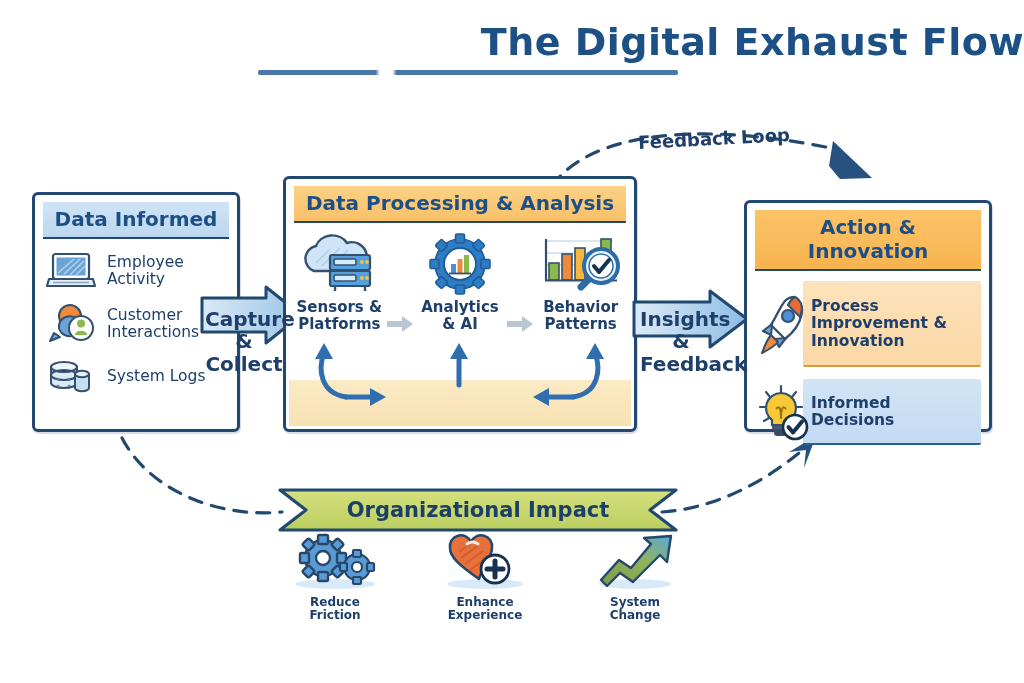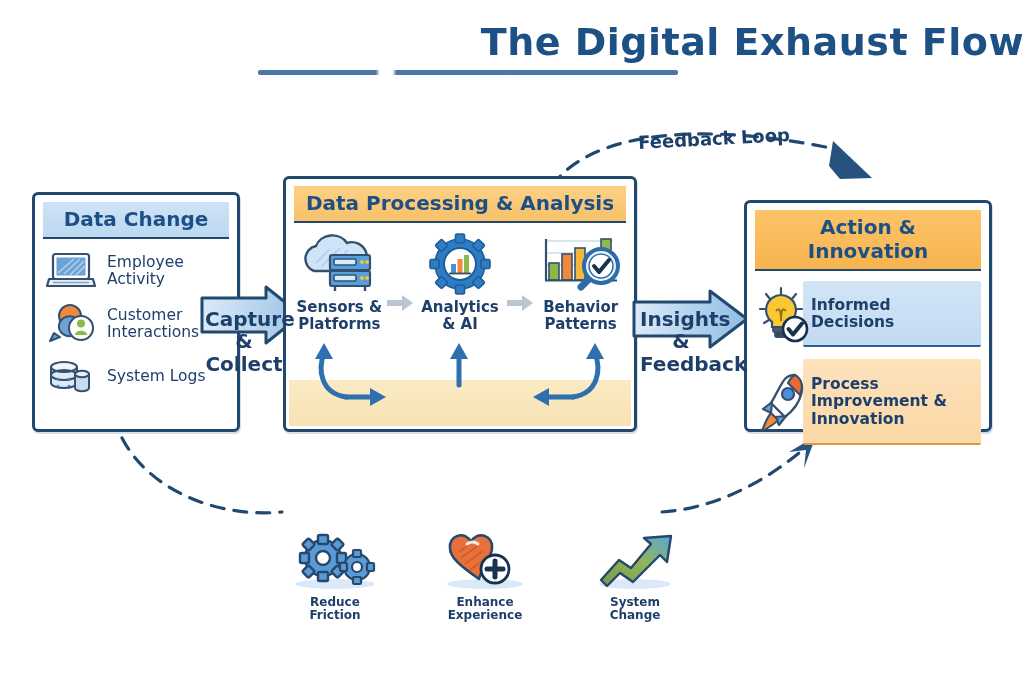--- a/index.html
+++ b/index.html
@@ -49,21 +49,21 @@
   .hdr-orange{background:linear-gradient(180deg,#fcd185 0%,#f8c169 100%);}
   .hdr-orange-deep{background:linear-gradient(180deg,#fcc368 0%,#f7b44f 100%);}
 
   
   #panel-sources{left:32px;top:192px;width:208px;height:240px;}
   .src-row{display:flex;align-items:center;gap:10px;margin:12px 0 0 10px;}
   .src-label{font-size:15.5px;line-height:1.12;color:#1f3f6b;font-weight:400;max-width:116px;}
 
   
   #panel-process{left:283px;top:176px;width:354px;height:256px;}
-  .proc-items{display:flex;justify-content:space-around;align-items:center;margin-top:10px;padding:0 6px;}
+  .proc-items{display:flex;justify-content:space-around;align-items:flex-end;margin-top:10px;padding:0 6px;}
   .proc-item{width:96px;text-align:center;}
   .proc-label{font-size:15px;line-height:1.1;margin-top:4px;font-weight:600;color:#1f3f6b;}
   .proc-arrow{width:26px;margin-top:40px;}
   #insights-strip{
     position:absolute;left:3px;right:3px;bottom:3px;height:46px;
     background:linear-gradient(180deg,#fbeac4 0%,#f7e2b4 100%);
   }
   #insights-box{
     position:absolute;left:50%;transform:translateX(-50%);bottom:7px;
     width:158px;height:32px;line-height:32px;text-align:center;
@@ -126,21 +126,21 @@
 
     <path d="M122,438 C150,492 220,518 282,512" fill="none" stroke="#21486f" stroke-width="3.2" stroke-linecap="round" stroke-dasharray="13 10"></path>
 
     <path d="M662,512 C720,508 770,478 806,447" fill="none" stroke="#21486f" stroke-width="3.2" stroke-linecap="round" stroke-dasharray="13 10"></path>
     <polygon points="816,436 804,468 806,450 789,452" fill="#27527f"></polygon>
   </svg>
 
   <div class="abs nosel" id="feedback-label">Feedback Loop</div>
 
   <div class="abs panel" id="panel-sources">
-    <div class="panel-header hdr-blue nosel">Data Change</div>
+    <div class="panel-header hdr-blue nosel">Data Informed</div>
 
     <div class="src-row">
       <span>
         <svg width="52" height="40" viewBox="0 0 52 40">
           <rect x="8" y="3" width="36" height="25" rx="2.5" fill="#ffffff" stroke="#34506e" stroke-width="2.2"></rect>
           <rect x="11.5" y="6.5" width="29" height="18" fill="#6ba3d6"></rect>
           <g stroke="#b6d7f2" stroke-width="1.6" opacity=".9">
             <line x1="13" y1="22" x2="29" y2="8"></line>
               <line x1="19" y1="23" x2="35" y2="8"></line>
             <line x1="25" y1="24" x2="39" y2="10"></line>
@@ -329,20 +329,39 @@
     </defs>
     <path d="M2,14 L78,14 L78,3 L115,31 L78,59 L78,48 L2,48 Z" fill="url(#gchev2)" stroke="#21486f" stroke-width="3" stroke-linejoin="round"></path>
   </svg>
   <div class="chev-label nosel" id="chev2-label">
     <span>Insights &amp;</span><br><span>Feedback</span>
   </div>
 
   <div class="abs panel" id="panel-action">
     <div class="panel-header hdr-orange-deep nosel">Action &amp; Innovation</div>
 
+    <div class="act-row" style="height:86px;">
+      <div class="act-band band-orange"></div>
+      <span class="act-icon">
+        <svg width="58" height="66" viewBox="0 0 58 66">
+          <path d="M40,6 C52,14 48,34 30,48 L16,34 C28,14 28,6 40,6 Z" fill="#ffffff" stroke="#34506e" stroke-width="2.4" stroke-linejoin="round"></path>
+          <path d="M40,6 C47,10 48,18 45,26 L33,14 C36,8 40,6 40,6 Z" fill="#ea6a33" stroke="#34506e" stroke-width="2"></path>
+          <circle cx="33" cy="25" r="6" fill="#4a90d9" stroke="#34506e" stroke-width="2.2"></circle>
+          <path d="M17,33 L8,40 L16,44 Z" fill="#6ba3d6" stroke="#34506e" stroke-width="2.2" stroke-linejoin="round"></path>
+          <path d="M31,47 L24,56 L20,48 Z" fill="#6ba3d6" stroke="#34506e" stroke-width="2.2" stroke-linejoin="round"></path>
+          <path d="M16,44 C11,50 9,57 7,62 C13,59 19,56 23,51 Z" fill="#f08a3c" stroke="#34506e" stroke-width="2" stroke-linejoin="round"></path>
+        </svg>
+      </span>
+      <span class="act-label nosel" style="margin-left:8px;">
+        <span>Process</span><br>
+        <span>Improvement &amp;</span><br>
+        <span>Innovation</span>
+      </span>
+    </div>
+
     <div class="act-row" style="height:66px;">
       <div class="act-band band-blue"></div>
       <span class="act-icon">
         <svg width="58" height="58" viewBox="0 0 58 58">
           <g stroke="#34506e" stroke-width="2.2" stroke-linecap="round">
             <line x1="26" y1="3" x2="26" y2="9"></line>
             <line x1="11" y1="9" x2="15" y2="14"></line>
               <line x1="41" y1="9" x2="37" y2="14"></line>
             <line x1="5" y1="24" x2="11" y2="24"></line>
               <line x1="47" y1="24" x2="41" y2="24"></line>
@@ -354,41 +373,34 @@
           <rect x="18" y="42" width="16" height="5" rx="1.5" fill="#4c5b6b" stroke="#34506e" stroke-width="1.8"></rect>
           <rect x="20" y="47" width="12" height="5" rx="2" fill="#38485a" stroke="#34506e" stroke-width="1.8"></rect>
           <circle cx="40" cy="44" r="12" fill="#ffffff" stroke="#16324f" stroke-width="2.6"></circle>
           <path d="M33.5,44 l4.5,5.5 l9,-11" fill="none" stroke="#16324f" stroke-width="4" stroke-linecap="round" stroke-linejoin="round"></path>
         </svg>
       </span>
       <span class="act-label nosel" style="margin-left:8px;">
         <span>Informed</span><br><span>Decisions</span>
       </span>
     </div>
-
-    <div class="act-row" style="height:86px;">
-      <div class="act-band band-orange"></div>
-      <span class="act-icon">
-        <svg width="58" height="66" viewBox="0 0 58 66">
-          <path d="M40,6 C52,14 48,34 30,48 L16,34 C28,14 28,6 40,6 Z" fill="#ffffff" stroke="#34506e" stroke-width="2.4" stroke-linejoin="round"></path>
-          <path d="M40,6 C47,10 48,18 45,26 L33,14 C36,8 40,6 40,6 Z" fill="#ea6a33" stroke="#34506e" stroke-width="2"></path>
-          <circle cx="33" cy="25" r="6" fill="#4a90d9" stroke="#34506e" stroke-width="2.2"></circle>
-          <path d="M17,33 L8,40 L16,44 Z" fill="#6ba3d6" stroke="#34506e" stroke-width="2.2" stroke-linejoin="round"></path>
-          <path d="M31,47 L24,56 L20,48 Z" fill="#6ba3d6" stroke="#34506e" stroke-width="2.2" stroke-linejoin="round"></path>
-          <path d="M16,44 C11,50 9,57 7,62 C13,59 19,56 23,51 Z" fill="#f08a3c" stroke="#34506e" stroke-width="2" stroke-linejoin="round"></path>
-        </svg>
-      </span>
-      <span class="act-label nosel" style="margin-left:8px;">
-        <span>Process</span><br>
-        <span>Improvement &amp;</span><br>
-        <span>Innovation</span>
-      </span>
-    </div>
-  </div>
-
+  </div>
+
+  <div class="abs" id="banner-wrap">
+    <svg width="400" height="44" viewBox="0 0 400 44" style="position:absolute;left:0;top:0;">
+      <defs>
+        <linearGradient id="gband" x1="0" y1="0" x2="0" y2="1">
+          <stop offset="0%" stop-color="#d4e07f"></stop>
+            <stop offset="100%" stop-color="#bcce5f"></stop>
+        </linearGradient>
+      </defs>
+      <path d="M2,2 L398,2 L372,22 L398,42 L2,42 L28,22 Z" fill="url(#gband)" stroke="#21486f" stroke-width="3.2" stroke-linejoin="round"></path>
+    </svg>
+    <div id="banner-text" class="nosel">Organizational Impact</div>
+  </div>
 
   <div class="impact-items">
 
     <div class="impact-item">
       <span>
         <svg width="100" height="56" viewBox="0 0 100 56" style="margin:0 auto;">
           <ellipse cx="50" cy="50" rx="40" ry="5" fill="#cfe4f5" opacity=".8"></ellipse>
           <g fill="#5b9bd5" stroke="#25486c" stroke-width="2.4">
             <circle cx="38" cy="24" r="18"></circle>
             <g>

